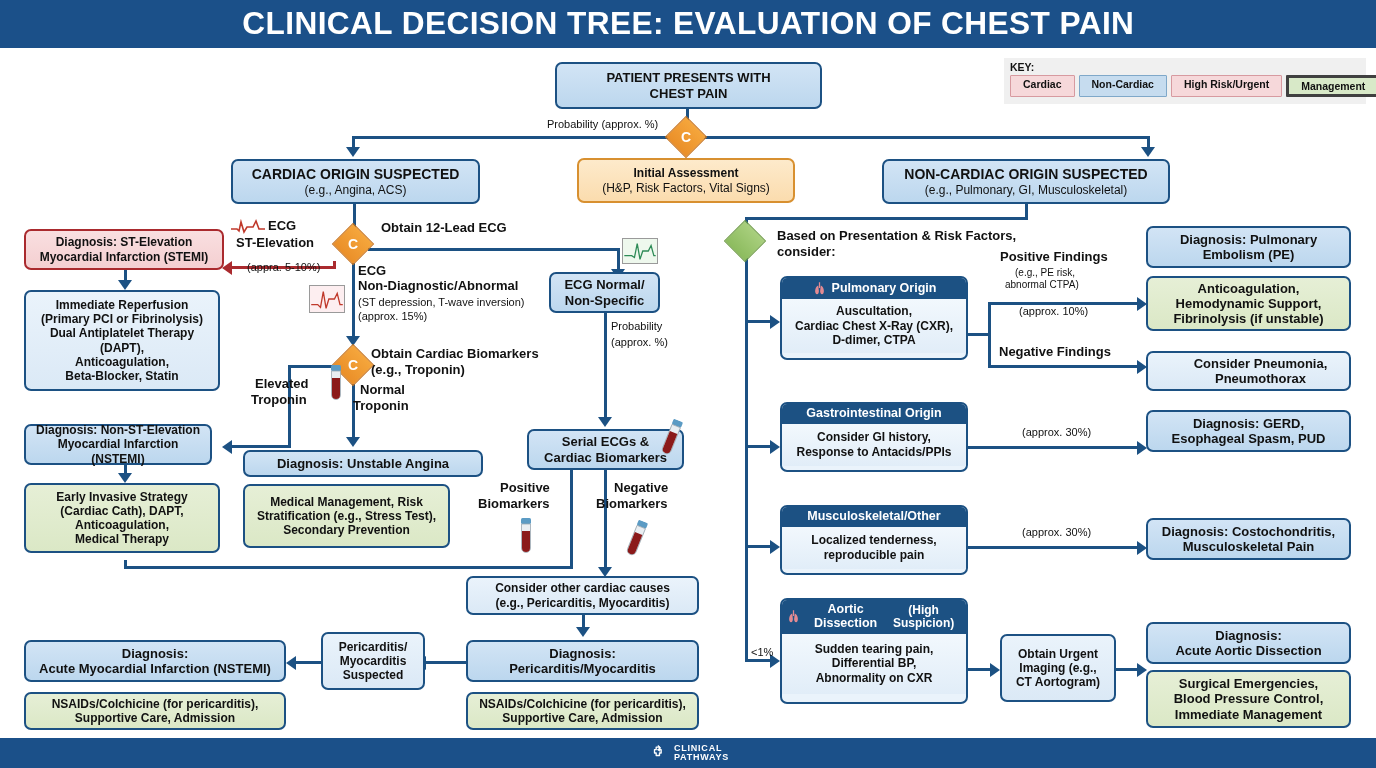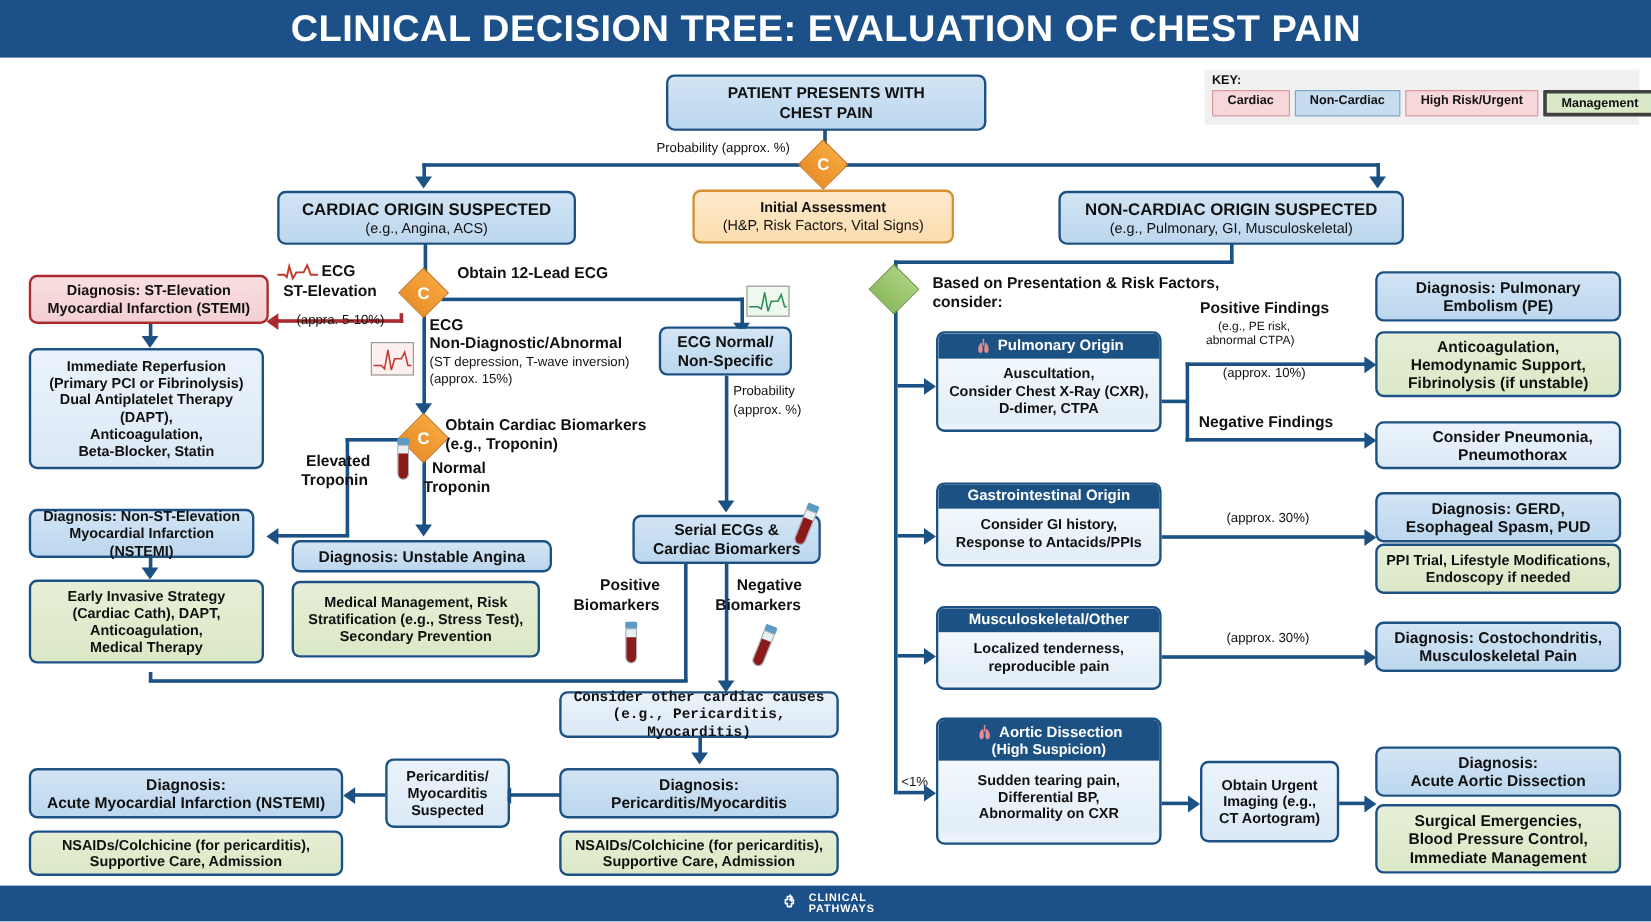--- a/index.html
+++ b/index.html
@@ -292,36 +292,36 @@
     <div class="l1 fs12">(Cardiac Cath), DAPT,</div>
     <div class="l1 fs12">Anticoagulation,</div>
     <div class="l1 fs12">Medical Therapy</div>
   </div>
 
   <div class="node fill-blue" style="left:549px; top:272px; width:111px; height:41px;">
     <div class="l1 fs13">ECG Normal/</div>
     <div class="l1 fs13">Non-Specific</div>
   </div>
 
-  <div class="node fill-blue" style="left:243px; top:450px; width:217px; height:27px;">
+  <div class="node fill-blue" style="left:243px; top:450px; width:240px; height:27px;">
     <div class="l1 fs13">Diagnosis: Unstable Angina</div>
   </div>
 
   <div class="node fill-green" style="left:243px; top:484px; width:207px; height:64px;">
     <div class="l1 fs12">Medical Management, Risk</div>
     <div class="l1 fs12">Stratification (e.g., Stress Test),</div>
     <div class="l1 fs12">Secondary Prevention</div>
   </div>
 
   <div class="node fill-blue" style="left:527px; top:429px; width:157px; height:41px;">
     <div class="l1 fs13">Serial ECGs &amp;</div>
     <div class="l1 fs13">Cardiac Biomarkers</div>
   </div>
 
-  <div class="node fill-lblue" style="left:466px; top:576px; width:233px; height:39px;font-family:Liberation Mono, monospace;">
+  <div class="node fill-lblue" style="left:466px; top:576px; width:233px; height:39px;">
     <div class="l1 fs12">Consider other cardiac causes</div>
     <div class="l1 fs12">(e.g., Pericarditis, Myocarditis)</div>
   </div>
 
   <div class="node fill-blue" style="left:466px; top:640px; width:233px; height:42px;">
     <div class="l1 fs13">Diagnosis:</div>
     <div class="l1 fs13">Pericarditis/Myocarditis</div>
   </div>
 
   <div class="node fill-green" style="left:466px; top:692px; width:233px; height:38px;">
@@ -350,21 +350,21 @@
       <svg class="lungs" viewBox="0 0 24 24">
         <path d="M11 2h2v9h-2z" fill="#e38a92"></path>
         <path d="M10 7c-3 1-5 5-5 9 0 3 1 5 3 5s3-2 3-5z" fill="#e38a92"></path>
         <path d="M14 7c3 1 5 5 5 9 0 3-1 5-3 5s-3-2-3-5z" fill="#e38a92"></path>
       </svg>
       <span>Pulmonary Origin</span>
     </div>
     <div class="snode-body" style="height:54px;">
       <div>
         <div>Auscultation,</div>
-        <div>Consider Chest X-Ray (CXR),</div>
+        <div>Cardiac Chest X-Ray (CXR),</div>
         <div>D-dimer, CTPA</div>
       </div>
     </div>
   </div>
 
   <div class="snode" style="left:780px; top:402px; width:188px; height:70px;">
     <div class="snode-head">
       <span>Gastrointestinal Origin</span>
     </div>
     <div class="snode-body" style="height:42px;">
@@ -381,21 +381,21 @@
     </div>
     <div class="snode-body" style="height:42px;">
       <div>
         <div>Localized tenderness,</div>
         <div>reproducible pain</div>
       </div>
     </div>
   </div>
 
   <div class="snode" style="left:780px; top:598px; width:188px; height:106px;">
-    <div class="snode-head" style="flex-direction:column; gap:0; align-items:center;">
+    <div class="snode-head" style="gap:0; align-items:center;">
       <div style="display:flex; align-items:center; gap:5px;">
         <svg class="lungs" viewBox="0 0 24 24">
           <path d="M11 2h2v9h-2z" fill="#e38a92"></path>
           <path d="M10 7c-3 1-5 5-5 9 0 3 1 5 3 5s3-2 3-5z" fill="#e38a92"></path>
           <path d="M14 7c3 1 5 5 5 9 0 3-1 5-3 5s-3-2-3-5z" fill="#e38a92"></path>
         </svg>
         <span>Aortic Dissection</span>
       </div>
       <div style="font-size:12px;">(High Suspicion)</div>
     </div>
@@ -428,24 +428,20 @@
   <div class="node fill-lblue" style="left:1146px; top:351px; width:205px; height:40px;padding-left:28px;">
     <div class="l1 fs13">Consider Pneumonia,</div>
     <div class="l1 fs13">Pneumothorax</div>
   </div>
 
   <div class="node fill-blue" style="left:1146px; top:410px; width:205px; height:42px;">
     <div class="l1 fs13">Diagnosis: GERD,</div>
     <div class="l1 fs13">Esophageal Spasm, PUD</div>
   </div>
 
-  <div class="node fill-green" style="left:1146px; top:453px; width:205px; height:42px;">
-    <div class="l1 fs12">PPI Trial, Lifestyle Modifications,</div>
-    <div class="l1 fs12">Endoscopy if needed</div>
-  </div>
 
   <div class="node fill-blue" style="left:1146px; top:518px; width:205px; height:42px;">
     <div class="l1 fs13">Diagnosis: Costochondritis,</div>
     <div class="l1 fs13">Musculoskeletal Pain</div>
   </div>
 
 
   <div class="node fill-blue" style="left:1146px; top:622px; width:205px; height:42px;">
     <div class="l1 fs13">Diagnosis:</div>
     <div class="l1 fs13">Acute Aortic Dissection</div>

